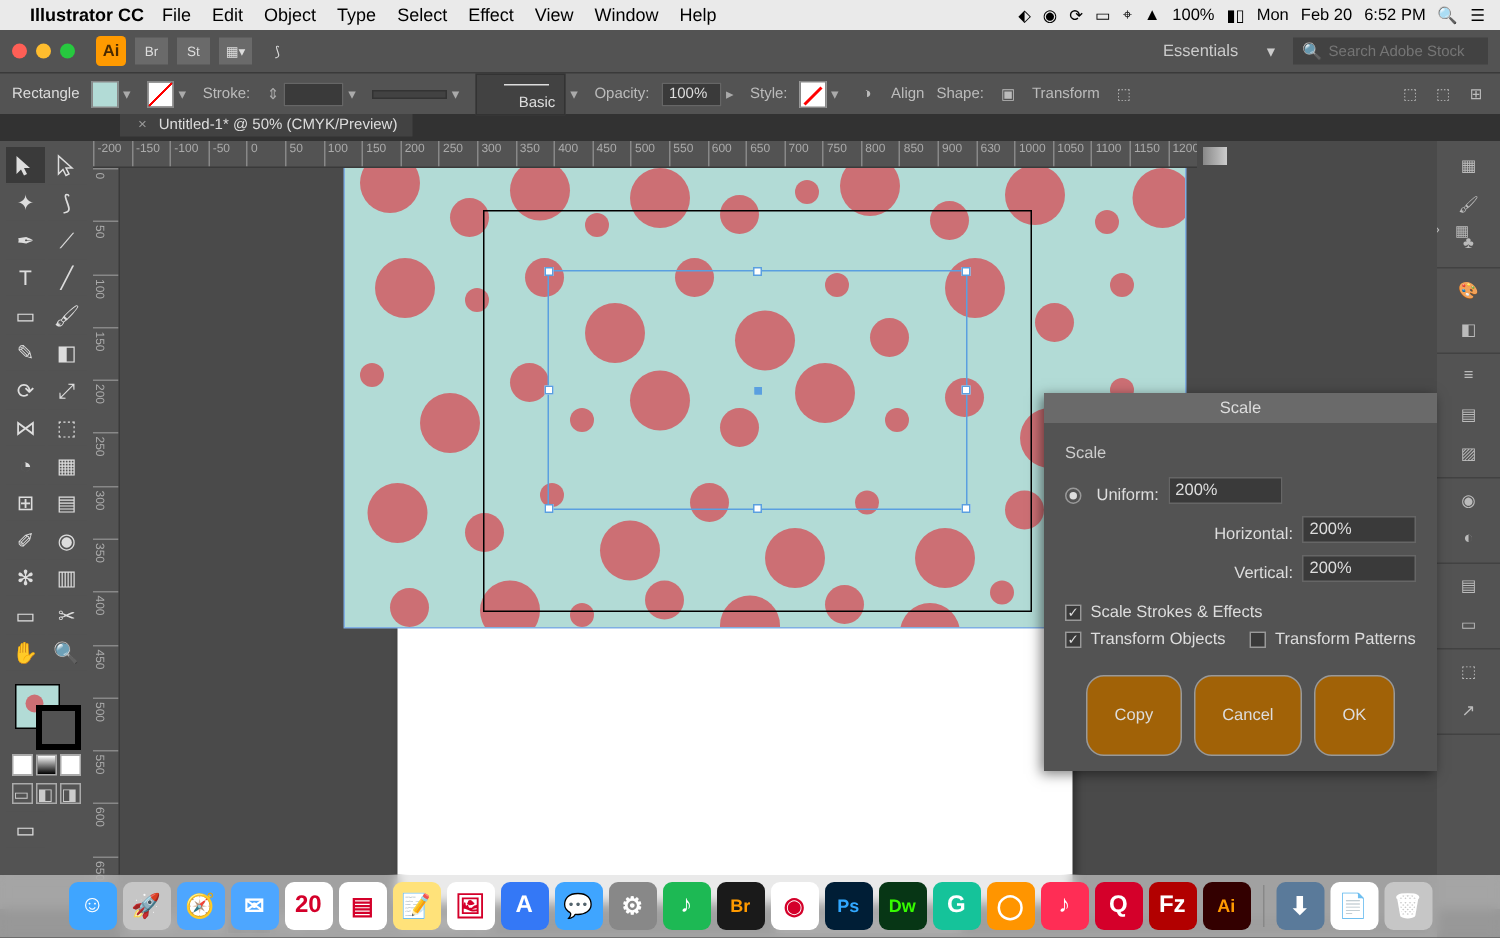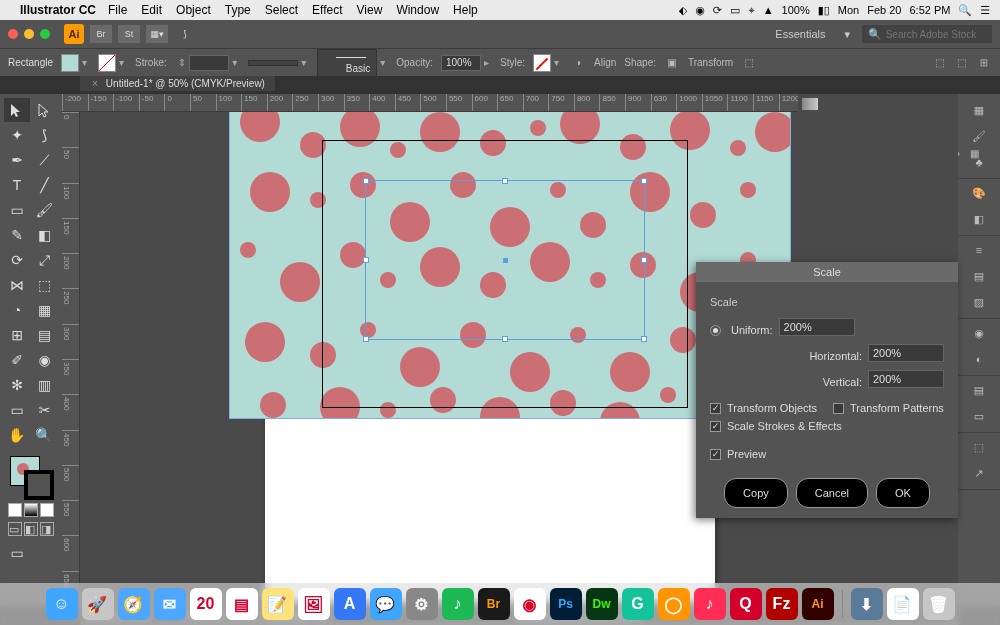--- a/index.html
+++ b/index.html
@@ -94,21 +94,21 @@
   .dlg-row { display:flex; align-items:flex-end; margin-bottom:8px; gap:6px; }
   .dlg-row label { flex:1; text-align:right; }
   .dlg-input { background:#3a3a3a; border:1px solid #666; color:#ddd; padding:2px 4px; width:76px; font-size:11px; }
   .radio { width:11px; height:11px; border-radius:50%; border:1px solid #999; display:inline-flex; align-items:center; justify-content:center; margin-right:4px; }
   .radio.on::after { content:''; width:5px; height:5px; border-radius:50%; background:#ddd; }
   .dlg-options { margin-top:14px; }
   .chk-row { display:flex; align-items:center; gap:6px; margin-bottom:6px; }
   .chk { width:11px; height:11px; border:1px solid #999; display:inline-flex; align-items:center; justify-content:center; font-size:9px; background:#3a3a3a; }
   .chk.on::after { content:'✓'; color:#ddd; }
   .dlg-buttons { display:flex; gap:8px; justify-content:center; margin-top:18px; }
-  .dlg-btn { background:#000000; border:1px solid #999; border-radius:12px; padding:8px 18px; color:#ddd; font-size:11px; cursor:default; }
+  .dlg-btn { background:#a16207; border:1px solid #999; border-radius:12px; padding:20px 18px; color:#ddd; font-size:11px; cursor:default; }
   
   .dock { position:absolute; bottom:0; left:0; right:0; height:42px; display:flex; align-items:center; justify-content:center; gap:4px; padding:0 10px; background:rgba(220,220,220,0.6); backdrop-filter:blur(4px); }
   .dock-icon { width:32px; height:32px; border-radius:6px; display:flex; align-items:center; justify-content:center; font-size:16px; color:#fff; font-weight:bold; }
   .dock-sep { width:1px; height:28px; background:#888; margin:0 4px; }
 </style>
 </head>
 <body>
 
 <div class="menubar">
   <span class="apple"></span>
@@ -476,33 +476,29 @@
       <div class="dlg-row" style="padding-left:18px;">
         <label>Horizontal:</label>
         <input class="dlg-input" value="200%" style="">
       </div>
       <div class="dlg-row" style="padding-left:18px;">
         <label>Vertical:</label>
         <input class="dlg-input" value="200%" style="">
       </div>
       <div class="dlg-options">
         <div class="chk-row">
+            <span class="chk on"></span>
+            <span>Scale Strokes &amp; Effects</span>
+          </div>
+        <div class="chk-row">
           <span class="chk on"></span>
             <span>Transform Objects</span>
           <span class="chk" style="margin-left:10px;"></span>
             <span>Transform Patterns</span>
         </div>
-        <div class="chk-row">
-            <span class="chk on"></span>
-            <span>Scale Strokes &amp; Effects</span>
-          </div>
-      </div>
-      <div class="chk-row" style="margin-top:16px;">
-        <span class="chk on"></span>
-        <span>Preview</span>
       </div>
       <div class="dlg-buttons">
         <div class="dlg-btn">Copy</div>
         <div class="dlg-btn">Cancel</div>
         <div class="dlg-btn">OK</div>
       </div>
     </div>
   </div>
 
 </div>

